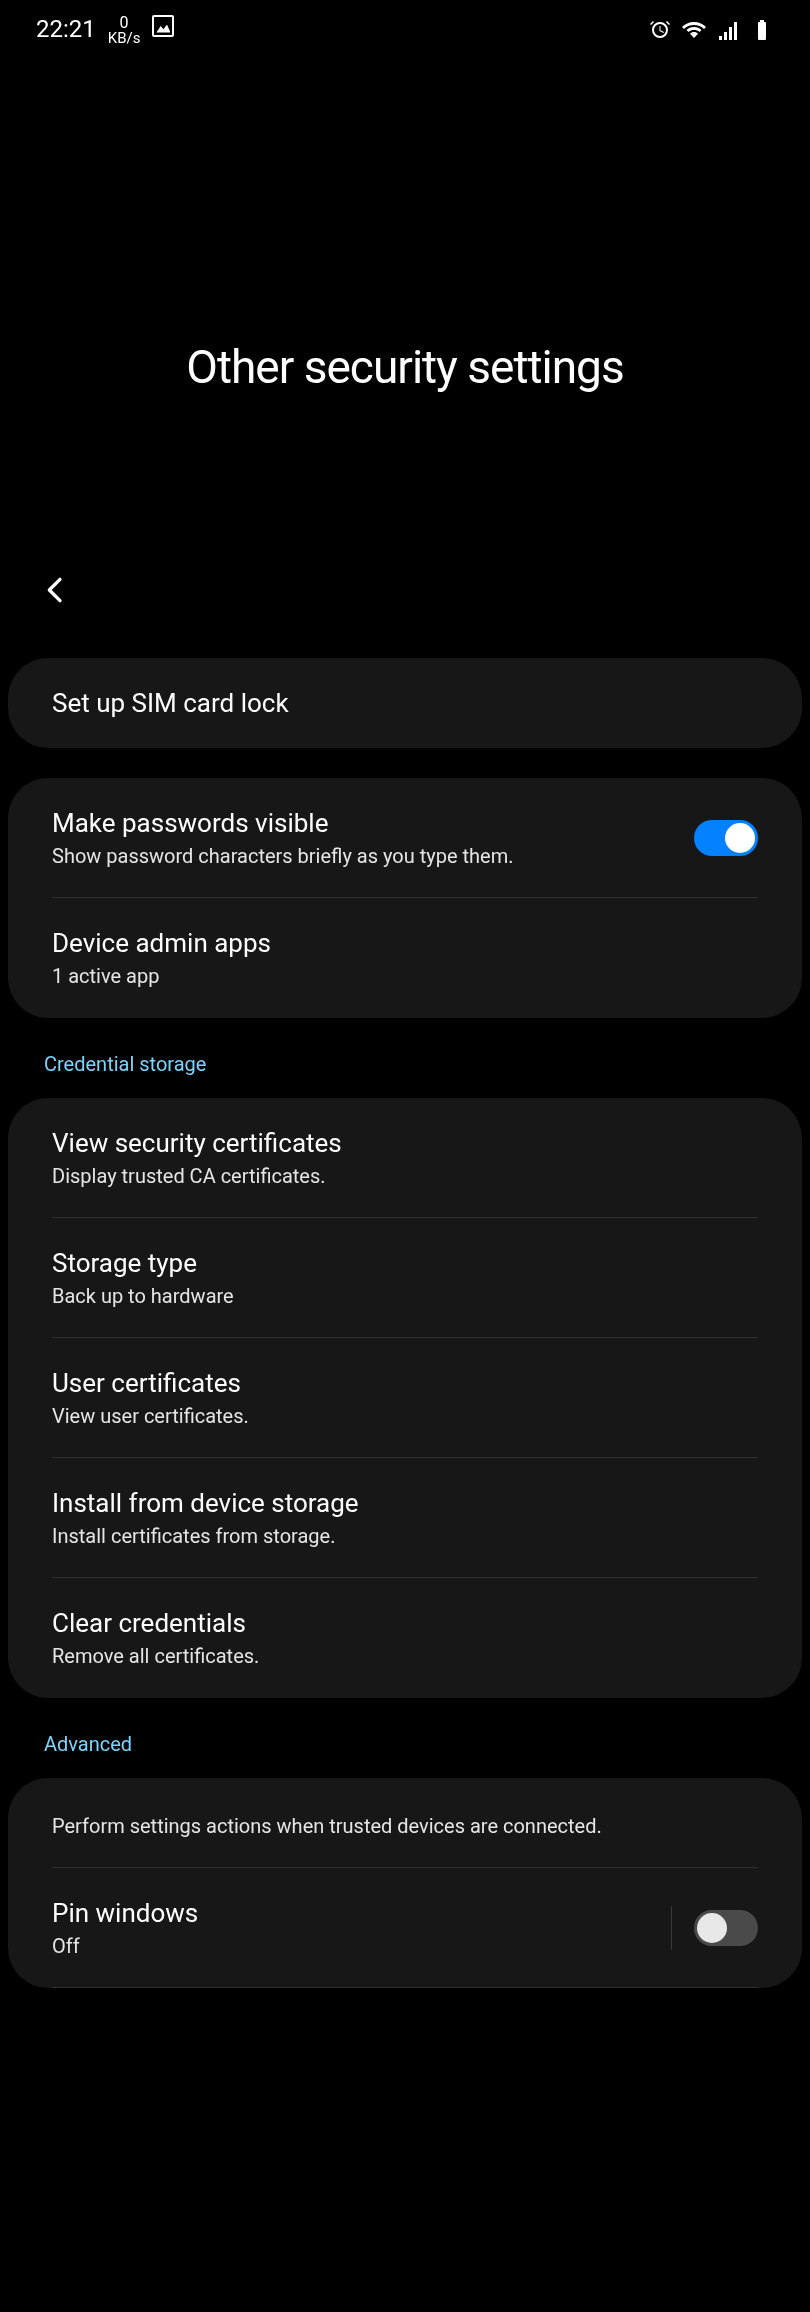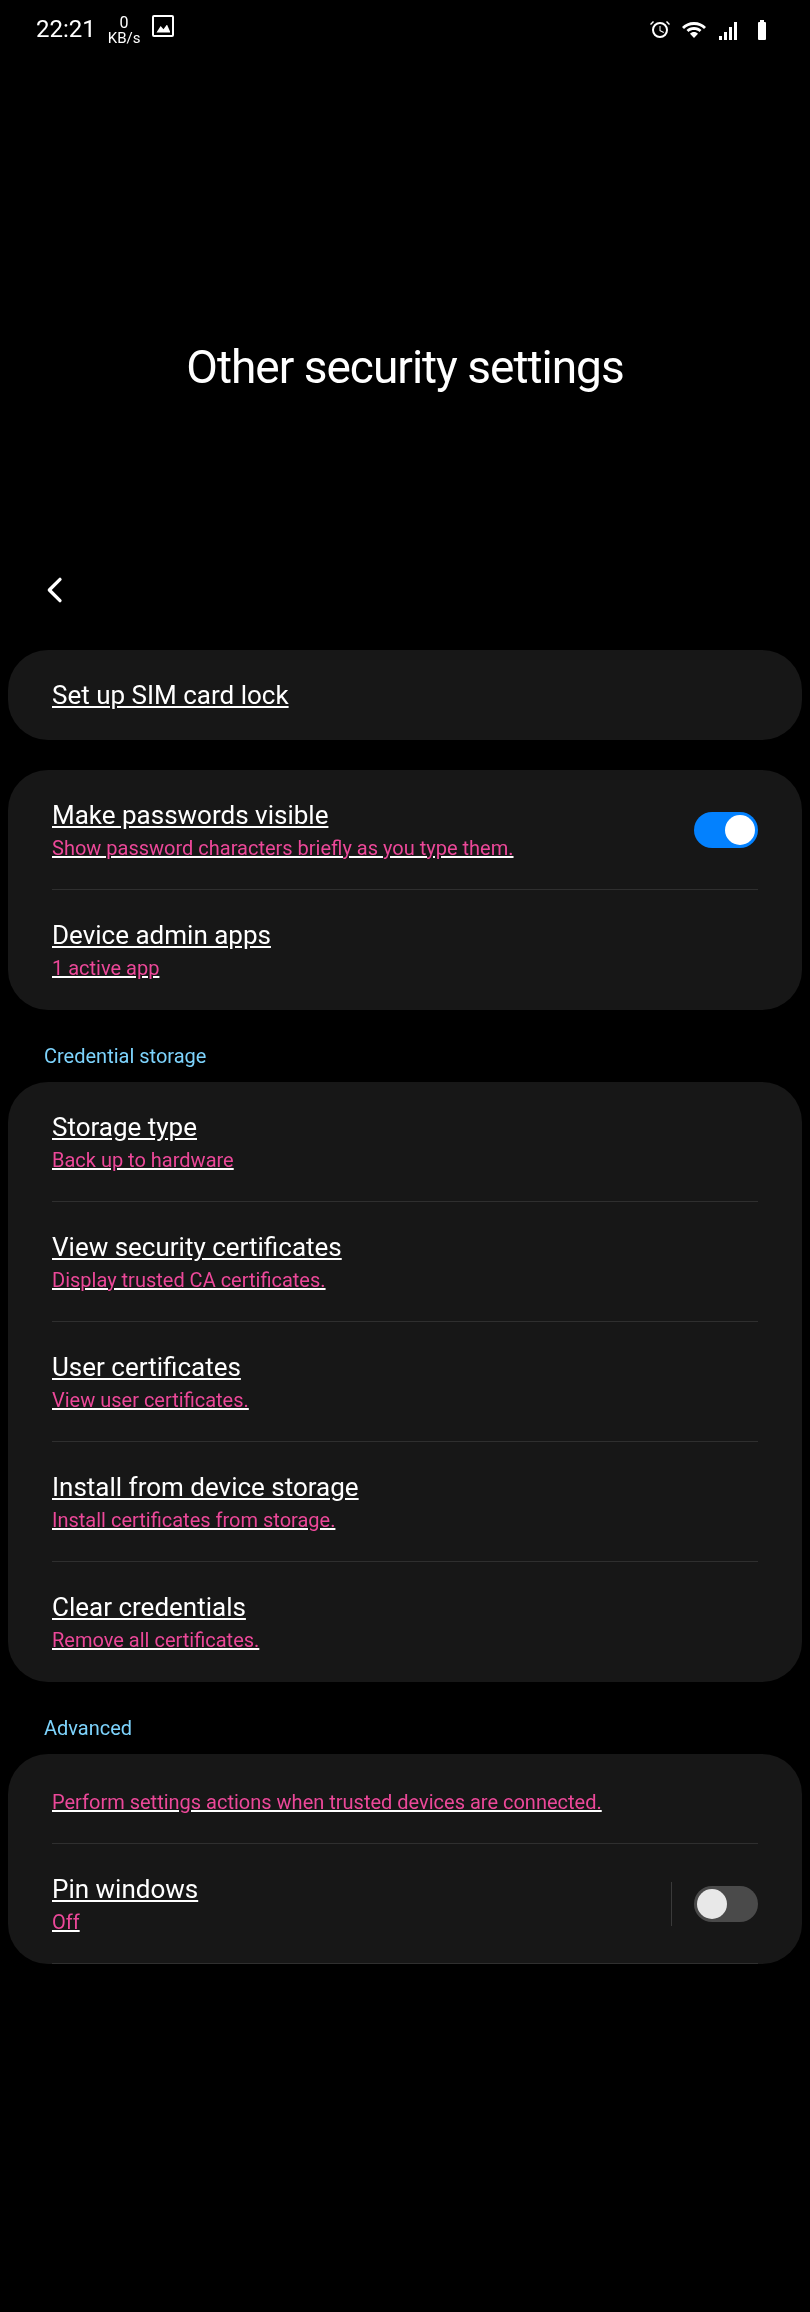--- a/index.html
+++ b/index.html
@@ -51,25 +51,24 @@
       color: #ffffff;
       letter-spacing: -1px;
     }
 
     .back-container {
       padding: 180px 0 40px 40px;
     }
     .back-icon { width: 32px; height: 32px; }
 
     .card {
-      margin: 0 8px 30px;
+      margin: 8px 8px 30px;
       background: #171717;
       border-radius: 40px;
       overflow: hidden;
-      text-decoration: underline;
     }
     .item {
       padding: 30px 44px;
       display: flex;
       align-items: center;
       justify-content: space-between;
       position: relative;
     }
     .item.with-border::after {
       content: '';
@@ -81,21 +80,21 @@
       background: #2f2f2f;
     }
     .item-text { flex: 1; }
     .item-title {
       font-size: 26px;
       color: #ffffff;
       font-weight: 400;
     }
     .item-subtitle {
       font-size: 20px;
-      color: #ec4899;
+      color: #e5e5e5;
       margin-top: 6px;
     }
 
     .section-header {
       font-size: 20px;
       color: #7dd3fc;
       padding: 4px 44px 14px;
     }
 
     .toggle {
@@ -176,28 +175,28 @@
       <div class="item-subtitle">1 active app</div>
     </div>
   </div>
 </div>
 
 <div class="section-header">Credential storage</div>
 
 <div class="card">
   <div class="item with-border">
     <div class="item-text">
+      <div class="item-title">View security certificates</div>
+      <div class="item-subtitle">Display trusted CA certificates.</div>
+    </div>
+  </div>
+  <div class="item with-border">
+    <div class="item-text">
       <div class="item-title">Storage type</div>
       <div class="item-subtitle">Back up to hardware</div>
-    </div>
-  </div>
-  <div class="item with-border">
-    <div class="item-text">
-      <div class="item-title">View security certificates</div>
-      <div class="item-subtitle">Display trusted CA certificates.</div>
     </div>
   </div>
   <div class="item with-border">
     <div class="item-text">
       <div class="item-title">User certificates</div>
       <div class="item-subtitle">View user certificates.</div>
     </div>
   </div>
   <div class="item with-border">
     <div class="item-text">

